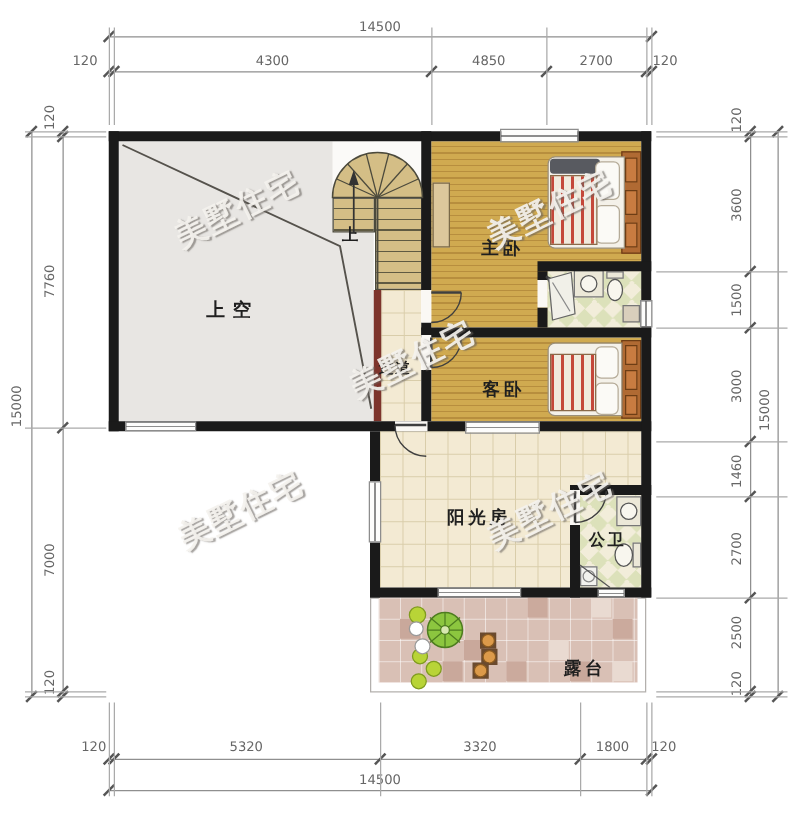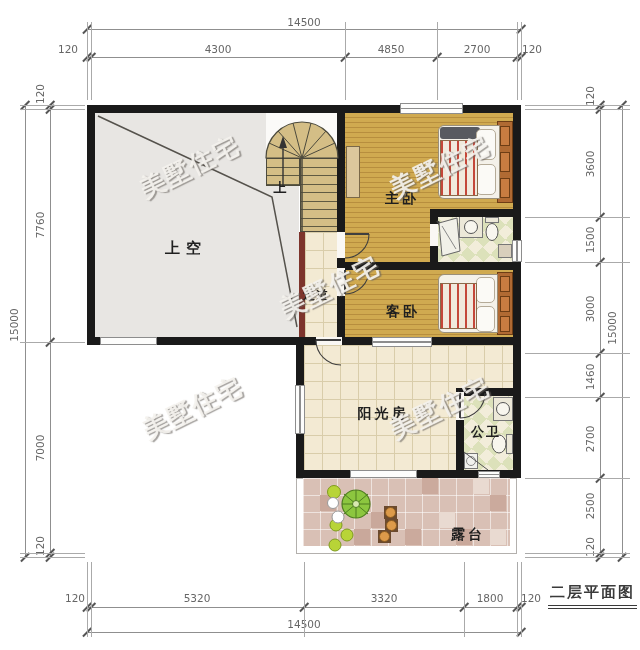--- a/index.html
+++ b/index.html
@@ -264,21 +264,20 @@
   <div class="dlab v" style="left:612px;top:328px;">15000</div>
   <div class="dlab v" style="left:590px;top:96px;">120</div>
   <div class="dlab v" style="left:590px;top:164px;">3600</div>
   <div class="dlab v" style="left:590px;top:240px;">1500</div>
   <div class="dlab v" style="left:590px;top:309px;">3000</div>
   <div class="dlab v" style="left:590px;top:377px;">1460</div>
   <div class="dlab v" style="left:590px;top:439px;">2700</div>
   <div class="dlab v" style="left:590px;top:506px;">2500</div>
   <div class="dlab v" style="left:590px;top:547px;">120</div>
 
-  <div class="title" style="left:548px;top:583px;">二层平面图</div>
 
 <div class="tickmark" style="left: 87px; top: 57px;"></div>
     <div class="tickmark" style="left: 91px; top: 57px;"></div>
     <div class="tickmark" style="left: 345px; top: 57px;"></div>
     <div class="tickmark" style="left: 437px; top: 57px;"></div>
     <div class="tickmark" style="left: 517px; top: 57px;"></div>
     <div class="tickmark" style="left: 521px; top: 57px;"></div>
     <div class="tickmark" style="left: 87px; top: 29px;"></div>
     <div class="tickmark" style="left: 521px; top: 29px;"></div>
     <div class="tickmark" style="left: 87px; top: 607px;"></div>

